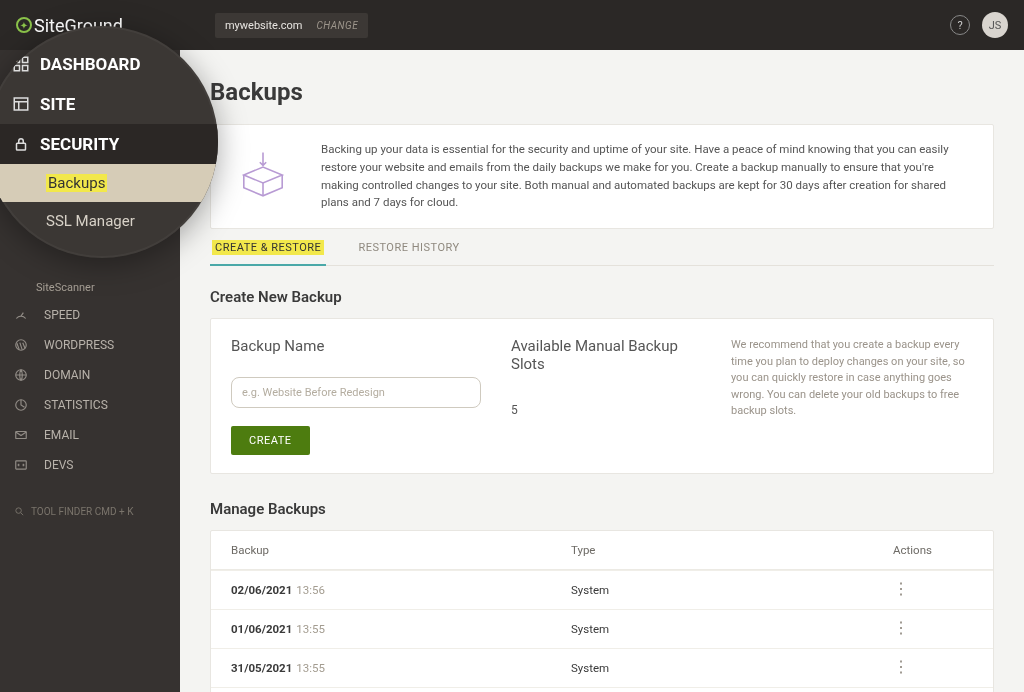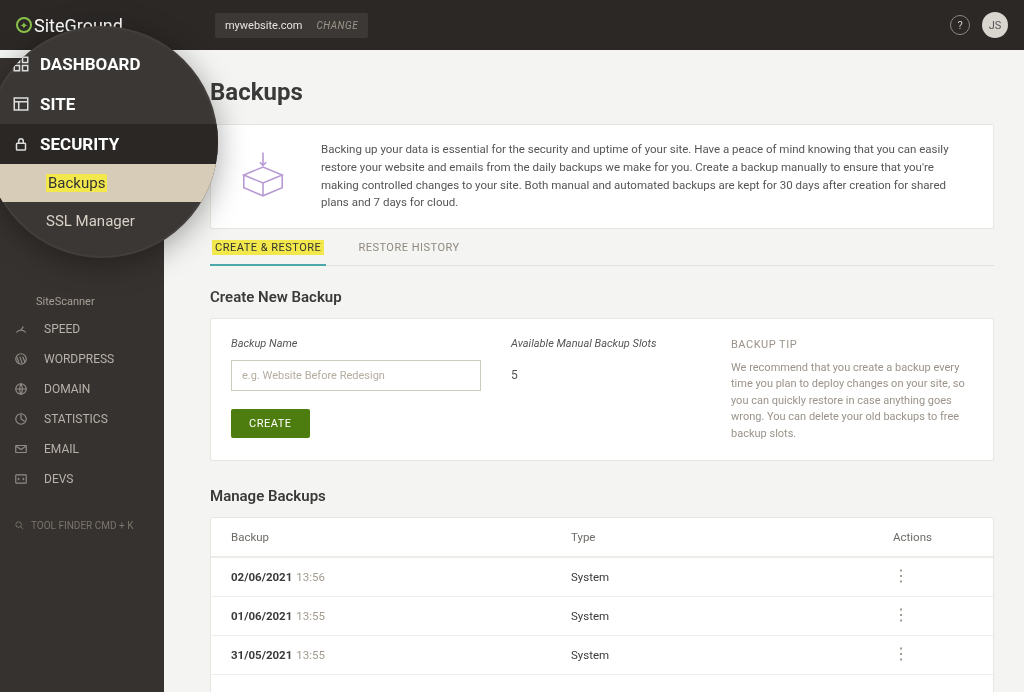--- a/index.html
+++ b/index.html
@@ -19,21 +19,21 @@
     margin-left: 92px; background: #3c3835; border-radius: 2px; padding: 6px 10px; font-size: 11px;
     display: flex; align-items: center; gap: 14px; color:#e7e4e0;
   }
   .site-pill .change { color:#9c958b; font-size:10px; letter-spacing:.5px;font-style:italic;}
   .header-right { margin-left: auto; display: flex; align-items: center; gap: 12px;}
   .help-icon { width: 20px; height: 20px; border: 1px solid #888; border-radius: 50%; display:flex;align-items:center;justify-content:center;font-size:11px;color:#ccc;}
   .avatar { width: 26px; height: 26px; border-radius: 50%; background: #d9d5cf; color:#555; font-size:11px; display:flex;align-items:center;justify-content:center;}
 
   
   .sidebar {
-    position: absolute; left:0; top:58px; bottom:0; width: 164px; background:#363230; color:#b8b2aa;
+    position: absolute; left:0; top:44px; bottom:0; width: 180px; background:#363230; color:#b8b2aa;
     font-size:12px; z-index:4;
   }
   .go-back { padding: 10px 14px; font-size:10px; letter-spacing:.5px; color:#938c82; display:flex; align-items:center; gap:8px;}
   .nav-item { padding: 8px 14px; display:flex; align-items:flex-end; gap:16px; cursor:pointer;}
   .nav-icon { width:14px; height:14px; display:inline-block; opacity:.7;}
   .sub-item { padding: 6px 14px 6px 36px; font-size:11px; color:#a69f95; cursor:pointer;}
   .tool-finder { margin-top: 18px; padding: 8px 14px; font-size:10px; color:#7a746b; display:flex;align-items:center;gap:6px;}
 
   
   .magnifier {
@@ -60,22 +60,22 @@
   .tab { padding: 8px 2px 10px; font-size:11px; letter-spacing:.5px; color:#8f897f; cursor:pointer;}
   .tab.active { color:#333; border-bottom:2px solid #4aa8a8; margin-bottom:-1px;}
   .tab.active span { background:#f2e84b; padding:1px 3px;}
 
   h2 { font-size:15px; font-weight:600; color:#3a3a3a; margin-bottom:12px;}
 
   .create-card { background:#fff; border:1px solid #e8e6e1; border-radius:2px; padding:18px 20px; display:flex; gap:30px; margin-bottom:26px;}
   .form-col { flex:0 0 250px;}
   .slots-col { flex:0 0 190px;}
   .tip-col { flex:1; color:#9a938a; font-size:11px; line-height:1.5;}
-  .field-label { font-size:11px; color:#555; margin-bottom:10px; display:block;font-style:italic;}
-  .text-input { width:100%; border:1px solid #cfcabf; border-radius:0; padding:8px 10px; font-size:11px; color:#555;}
+  .field-label { font-size:15px; color:#555; margin-bottom:22px; display:block;}
+  .text-input { width:100%; border:1px solid #cfcabf; border-radius:8px; padding:8px 10px; font-size:11px; color:#555;}
   .text-input::placeholder { color:#b4ada0;}
   .slots-val { font-size:12px; color:#555; padding-top:8px;}
   .btn-create { margin-top:18px; background:#4d7c0f; color:#fff; border:none; border-radius:2px; padding:8px 18px; font-size:11px; letter-spacing:.5px; cursor:pointer;}
   .tip-title { font-size:11px; letter-spacing:.5px; color:#9a938a; margin-bottom:6px;}
 
   .table { background:#fff; border:1px solid #e8e6e1; border-radius:2px;}
   .thead, .trow { display:flex; align-items:center; padding: 12px 20px; font-size:11.5px;}
   .thead { color:#6e6b66; border-bottom:1px solid #eceae4;}
   .trow { border-top:1px solid #f0eee8; color:#3a3a3a;}
   .col-backup { flex: 0 0 340px;}
@@ -248,21 +248,20 @@
     <div class="form-col">
       <label class="field-label">Backup Name</label>
       <input class="text-input" placeholder="e.g. Website Before Redesign" style="">
       <button class="btn-create">CREATE</button>
     </div>
     <div class="slots-col">
       <label class="field-label">Available Manual Backup Slots</label>
       <div class="slots-val">5</div>
     </div>
     <div class="tip-col">
-      <div class="tip-title">BACKUP TIP</div>
       <div>We recommend that you create a backup every time you plan to deploy changes on your site, so you can quickly restore in case anything goes wrong. You can delete your old backups to free backup slots.</div>
     </div>
   </div>
 
   <h2>Manage Backups</h2>
 
   <div class="table">
     <div class="thead">
       <div class="col-backup">Backup</div>
       <div class="col-type">Type</div>

